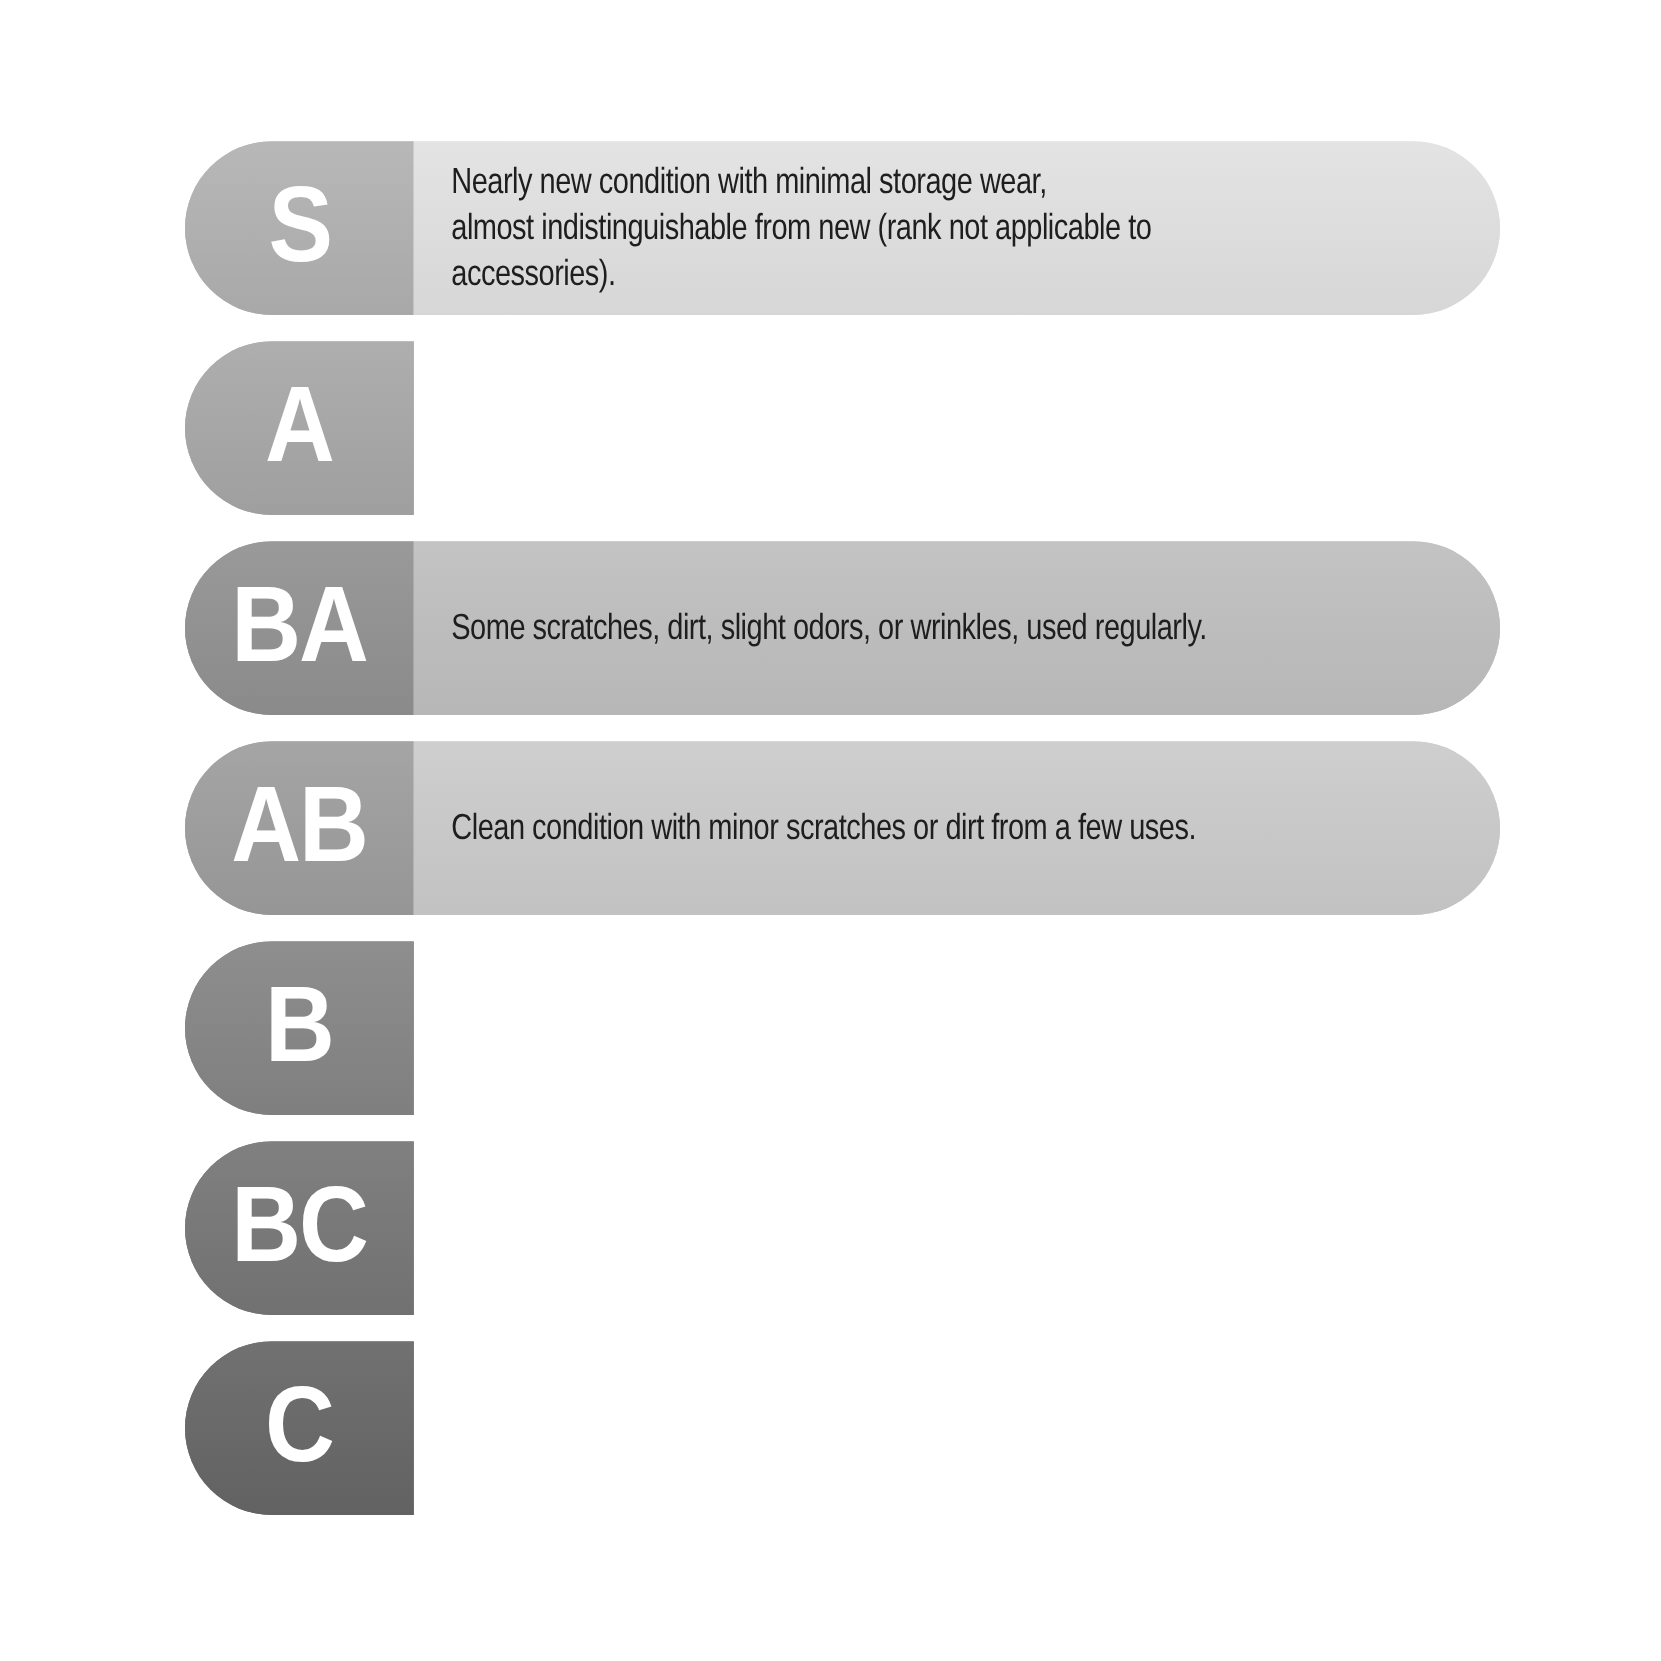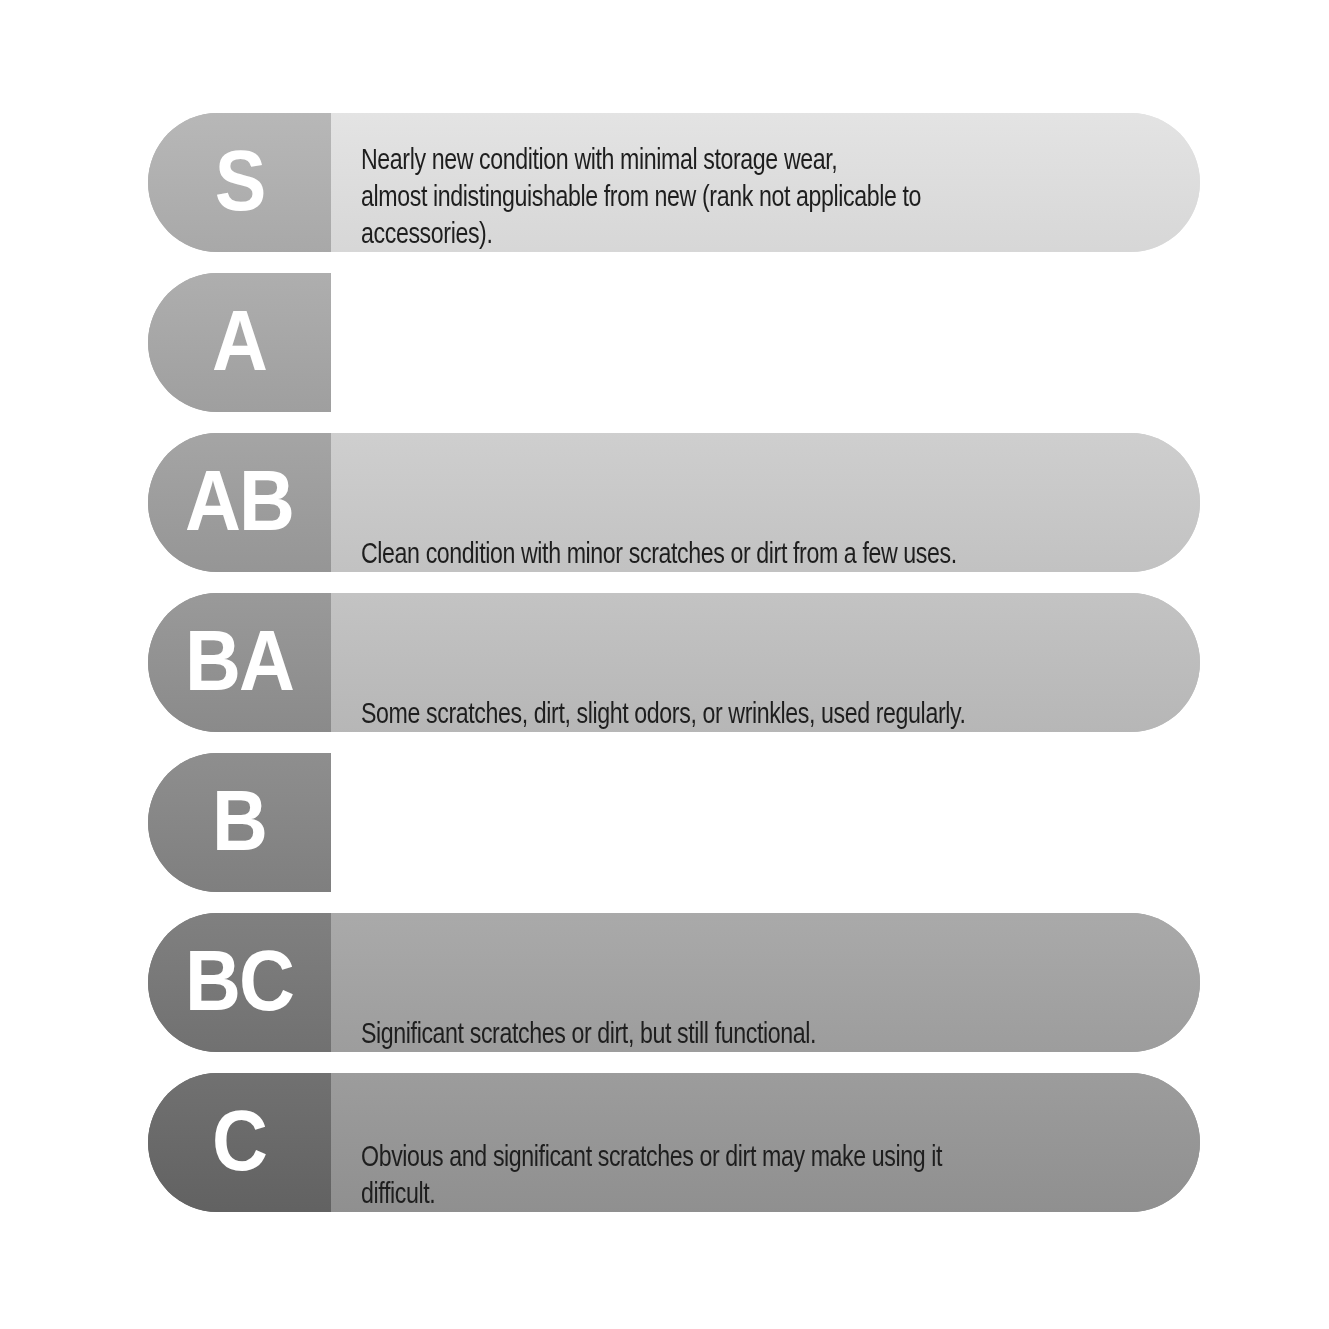--- a/index.html
+++ b/index.html
@@ -44,21 +44,21 @@
     font-weight: 700;
     line-height: 1;
     letter-spacing: -2px;
     transform: scaleX(0.9);
     transform-origin: center center;
     padding-bottom: 6px;
   }
   .body {
     flex: 1;
     display: flex;
-    align-items: flex-end;
+    align-items: center;
     padding: 0 40px 0 30px;
     background-color: var(--body);
     background-image: linear-gradient(
       180deg,
       color-mix(in srgb, var(--body), #ffffff 5%),
       color-mix(in srgb, var(--body), #000000 5%)
     );
   }
   .desc {
     margin: 0;
@@ -85,55 +85,49 @@
 almost indistinguishable from new (rank not applicable to accessories).</p>
     </div>
   </div>
 
   <div class="row" style="--badge: #a9a9a9; --body: #d7d7d7;">
     <div class="badge">
       <span class="rank">A</span>
     </div>
   </div>
 
+  <div class="row" style="--badge: #939393; --body: #c0c0c0;">
+    <div class="badge">
+      <span class="rank">BA</span>
+    </div>
+    <div class="body">
+      <p class="desc">Some scratches, dirt, slight odors, or wrinkles, used regularly.</p>
+    </div>
+  </div>
+
   <div class="row" style="--badge: #9f9f9f; --body: #cccccc;">
     <div class="badge">
       <span class="rank">AB</span>
     </div>
     <div class="body">
       <p class="desc">Clean condition with minor scratches or dirt from a few uses.</p>
-    </div>
-  </div>
-
-  <div class="row" style="--badge: #939393; --body: #c0c0c0;">
-    <div class="badge">
-      <span class="rank">BA</span>
-    </div>
-    <div class="body">
-      <p class="desc">Some scratches, dirt, slight odors, or wrinkles, used regularly.</p>
     </div>
   </div>
 
   <div class="row" style="--badge: #878787; --body: #b3b3b3;">
     <div class="badge">
       <span class="rank">B</span>
     </div>
   </div>
 
   <div class="row" style="--badge: #787878; --body: #a5a5a5;">
     <div class="badge">
       <span class="rank">BC</span>
     </div>
-    <div class="body">
-      <p class="desc">Significant scratches or dirt, but still functional.</p>
-    </div>
   </div>
 
   <div class="row" style="--badge: #686868; --body: #979797;">
     <div class="badge">
       <span class="rank">C</span>
     </div>
-    <div class="body">
-      <p class="desc">Obvious and significant scratches or dirt may make using it difficult.</p>
-    </div>
   </div>
 
 </div>
 
 </body></html>

